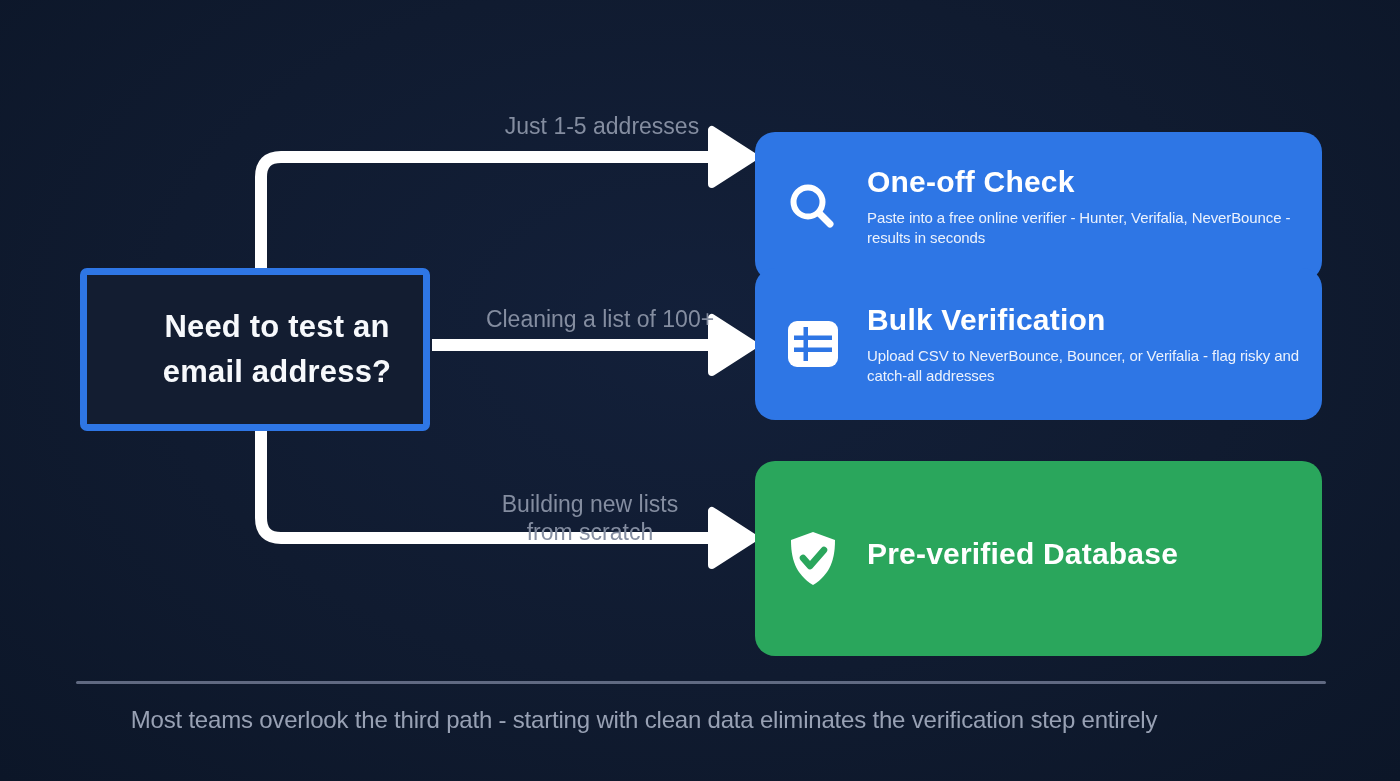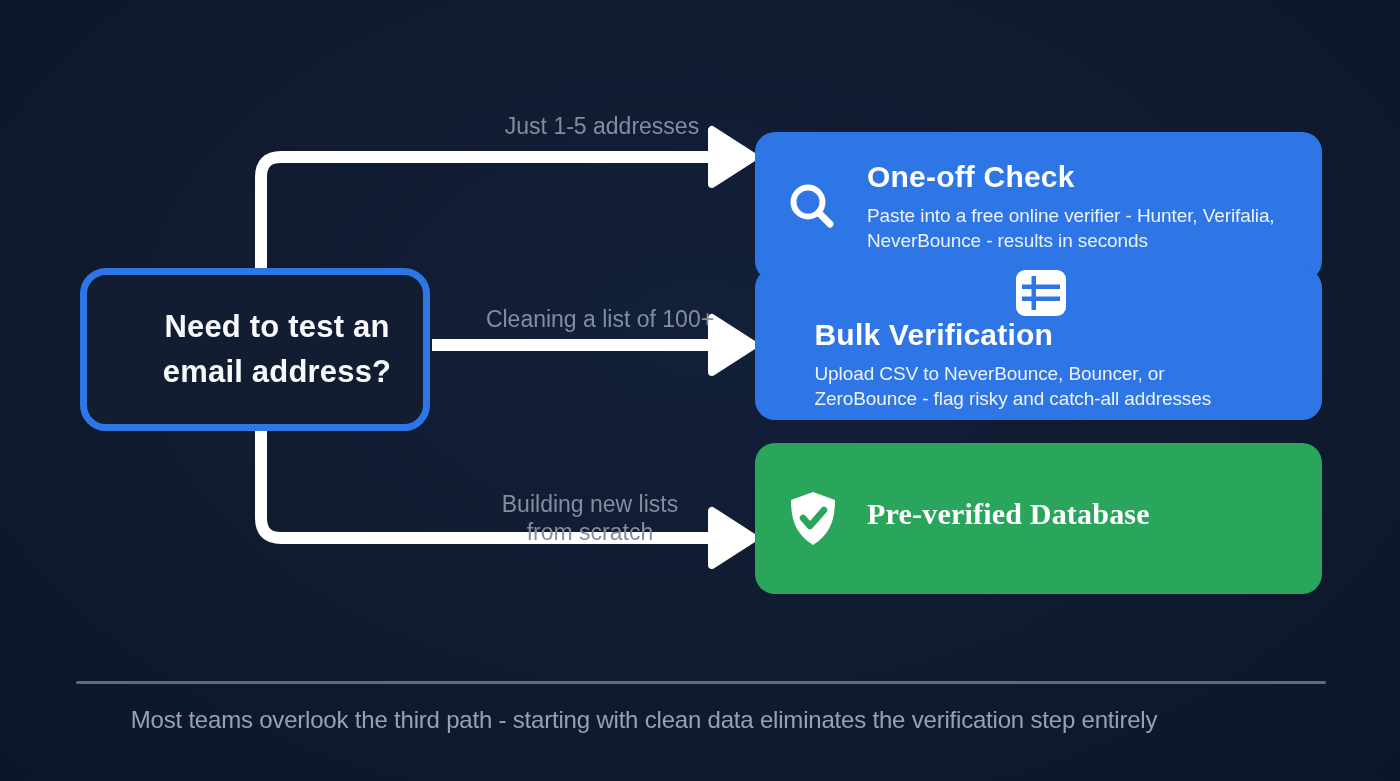--- a/index.html
+++ b/index.html
@@ -18,21 +18,21 @@
     position: absolute;
     left: 0; top: 0;
     width: 1400px; height: 781px;
   }
   .decision-box {
     position: absolute;
     left: 80px; top: 268px;
     width: 350px; height: 163px;
     background: #131d31;
     border: 7px solid #2e76e5;
-    border-radius: 26px;
+    border-radius: 7px;
     display: flex;
     align-items: center;
     justify-content: center;
     padding-left: 44px;
   }
   .decision-box .q {
     width: 305px;
     color: #f7f9fc;
     font-size: 31px;
     font-weight: bold;
@@ -54,40 +54,40 @@
   .card {
     position: absolute;
     left: 755px;
     width: 567px;
     border-radius: 20px;
     display: flex;
     align-items: center;
     color: #ffffff;
   }
   .card-1 { top: 84px;  height: 149px; background: #2e76e5; margin-top: 48px; }
-  .card-2 { top: 268px; height: 152px; background: #2e76e5; flex-direction: column; }
-  .card-3 { top: 443px; height: 151px; background: #2aa65c; font-family: Liberation Serif, serif; }
+  .card-2 { top: 268px; height: 152px; background: #2e76e5; }
+  .card-3 { top: 461px; height: 195px; background: #2aa65c; }
   .card .icon-wrap {
     width: 56px;
     margin-left: 30px;
     margin-right: 26px;
     flex: 0 0 auto;
     display: flex;
     align-items: center;
     justify-content: center;
   }
   .card .text-wrap { width: 448px; }
   .card .card-title {
     font-size: 30px;
     font-weight: bold;
     letter-spacing: 0.2px;
     margin-bottom: 9px;
   }
   .card .card-desc {
-    font-size: 19px;
+    font-size: 15px;
     line-height: 1.33;
     color: #ecf2fd;
     letter-spacing: -0.1px;
   }
   .divider {
     position: absolute;
     left: 76px; top: 681px;
     width: 1250px; height: 3px;
     background: #6e7890;
     border-radius: 2px;
@@ -145,21 +145,21 @@
     <div class="icon-wrap">
       <svg width="54" height="50" viewBox="0 0 54 50">
         <rect x="2" y="2" width="50" height="46" rx="9" fill="#ffffff"></rect>
         <rect x="17.5" y="8" width="4.5" height="34" fill="#2e76e5"></rect>
         <rect x="8" y="16.5" width="38" height="4.5" fill="#2e76e5"></rect>
         <rect x="8" y="28.5" width="38" height="4.5" fill="#2e76e5"></rect>
       </svg>
     </div>
     <div class="text-wrap">
       <div class="card-title">Bulk Verification</div>
-      <div class="card-desc">Upload CSV to NeverBounce, Bouncer, or ZeroBounce - flag risky and catch-all addresses</div>
+      <div class="card-desc">Upload CSV to NeverBounce, Bouncer, or Verifalia - flag risky and catch-all addresses</div>
     </div>
   </div>
 
   <div class="card card-3">
     <div class="icon-wrap">
       <svg width="52" height="58" viewBox="0 0 52 58">
         <path d="M26 2 L48 10 C48 28 44 44 26 55 C8 44 4 28 4 10 Z" fill="#ffffff"></path>
         <path d="M16 28 L23 36 L37 20" fill="none" stroke="#2aa65c" stroke-width="6.5" stroke-linecap="round" stroke-linejoin="round"></path>
       </svg>
     </div>

